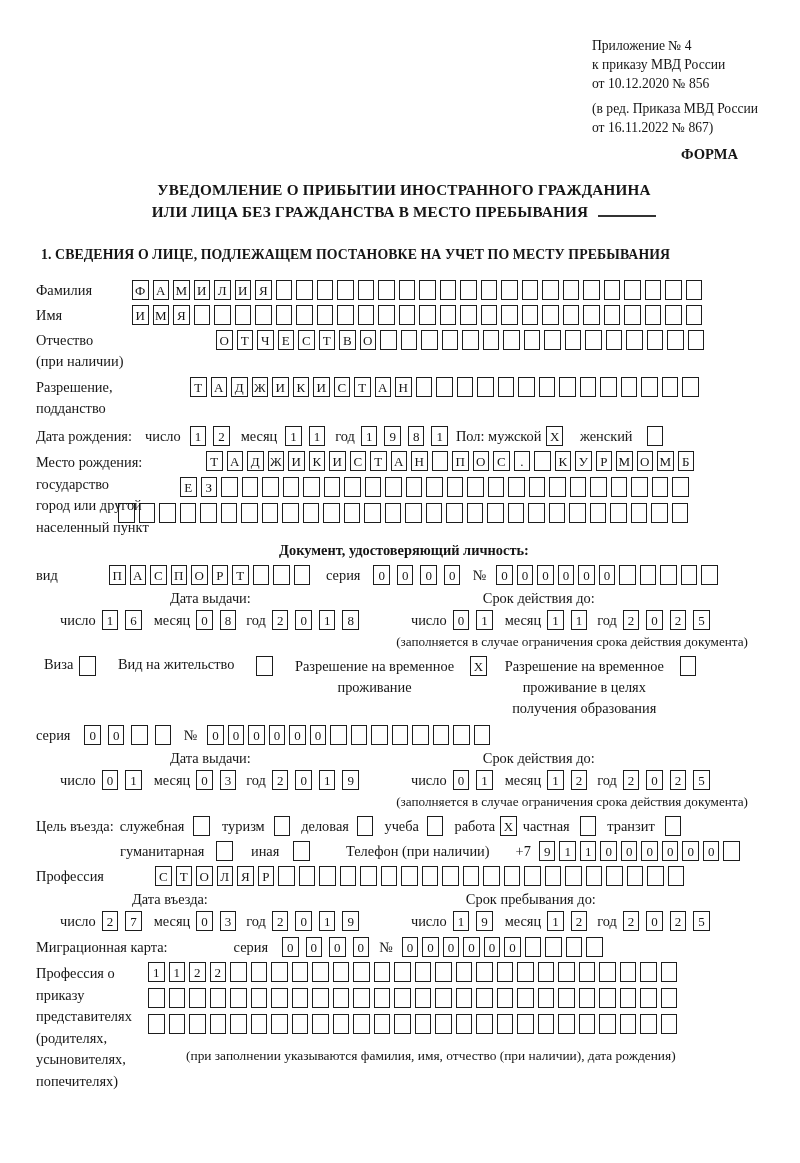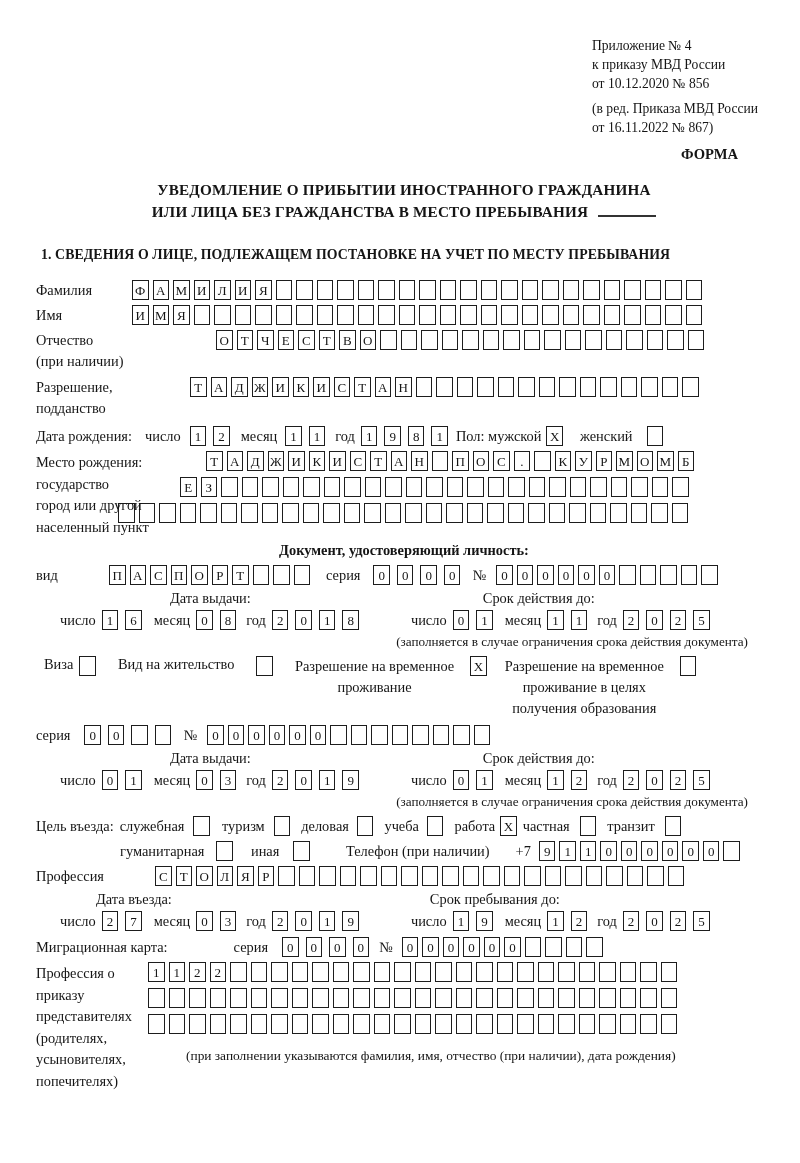--- a/index.html
+++ b/index.html
@@ -601,21 +601,21 @@
           <span class="cell"></span>
           <span class="cell"></span>
           <span class="cell"></span>
           <span class="cell"></span>
           <span class="cell"></span>
           <span class="cell"></span>
         </span>
     </div>
 
     <div class="dlabels">
-      <span style="margin-left:60px">Дата въезда:</span>
+      <span style="margin-left:96px">Дата въезда:</span>
       <span style="margin-left:258px">Срок пребывания до:</span>
     </div>
 
     <div class="row">
       <div class="dgroup" style="margin-left:24px">
         <span>число</span>
         <span class="cells wide">
             <span class="cell">2</span>
             <span class="cell">7</span>
           </span>

